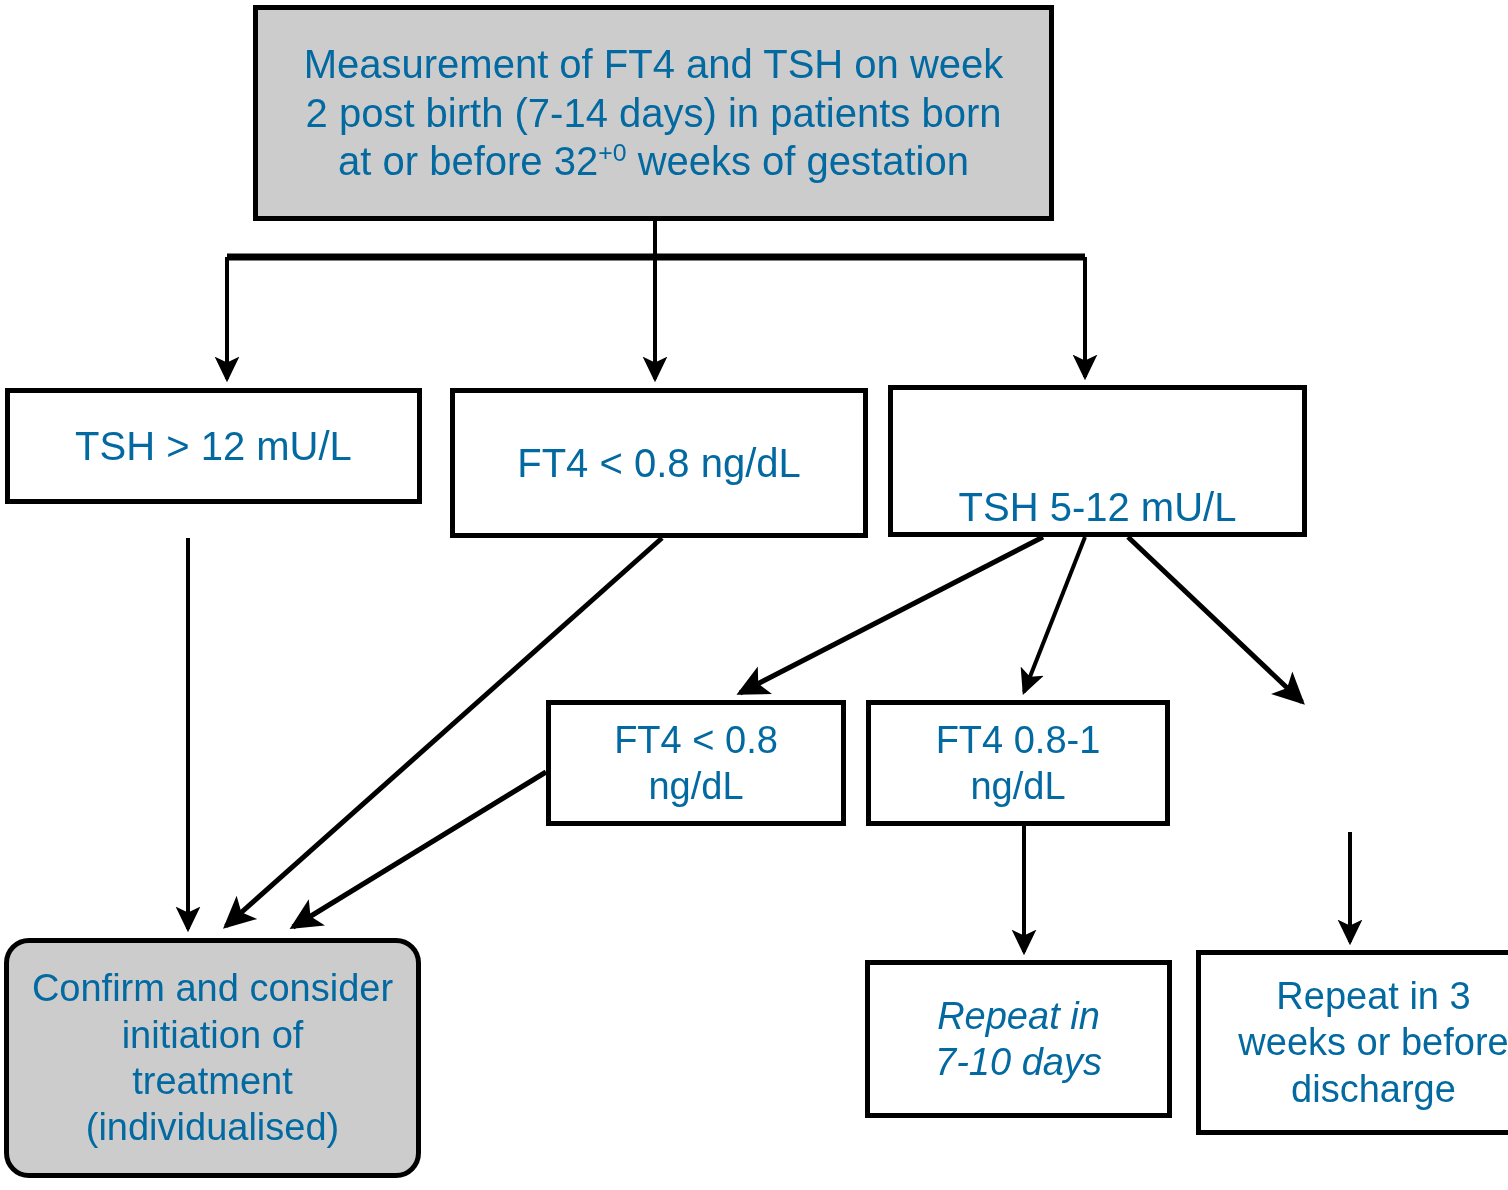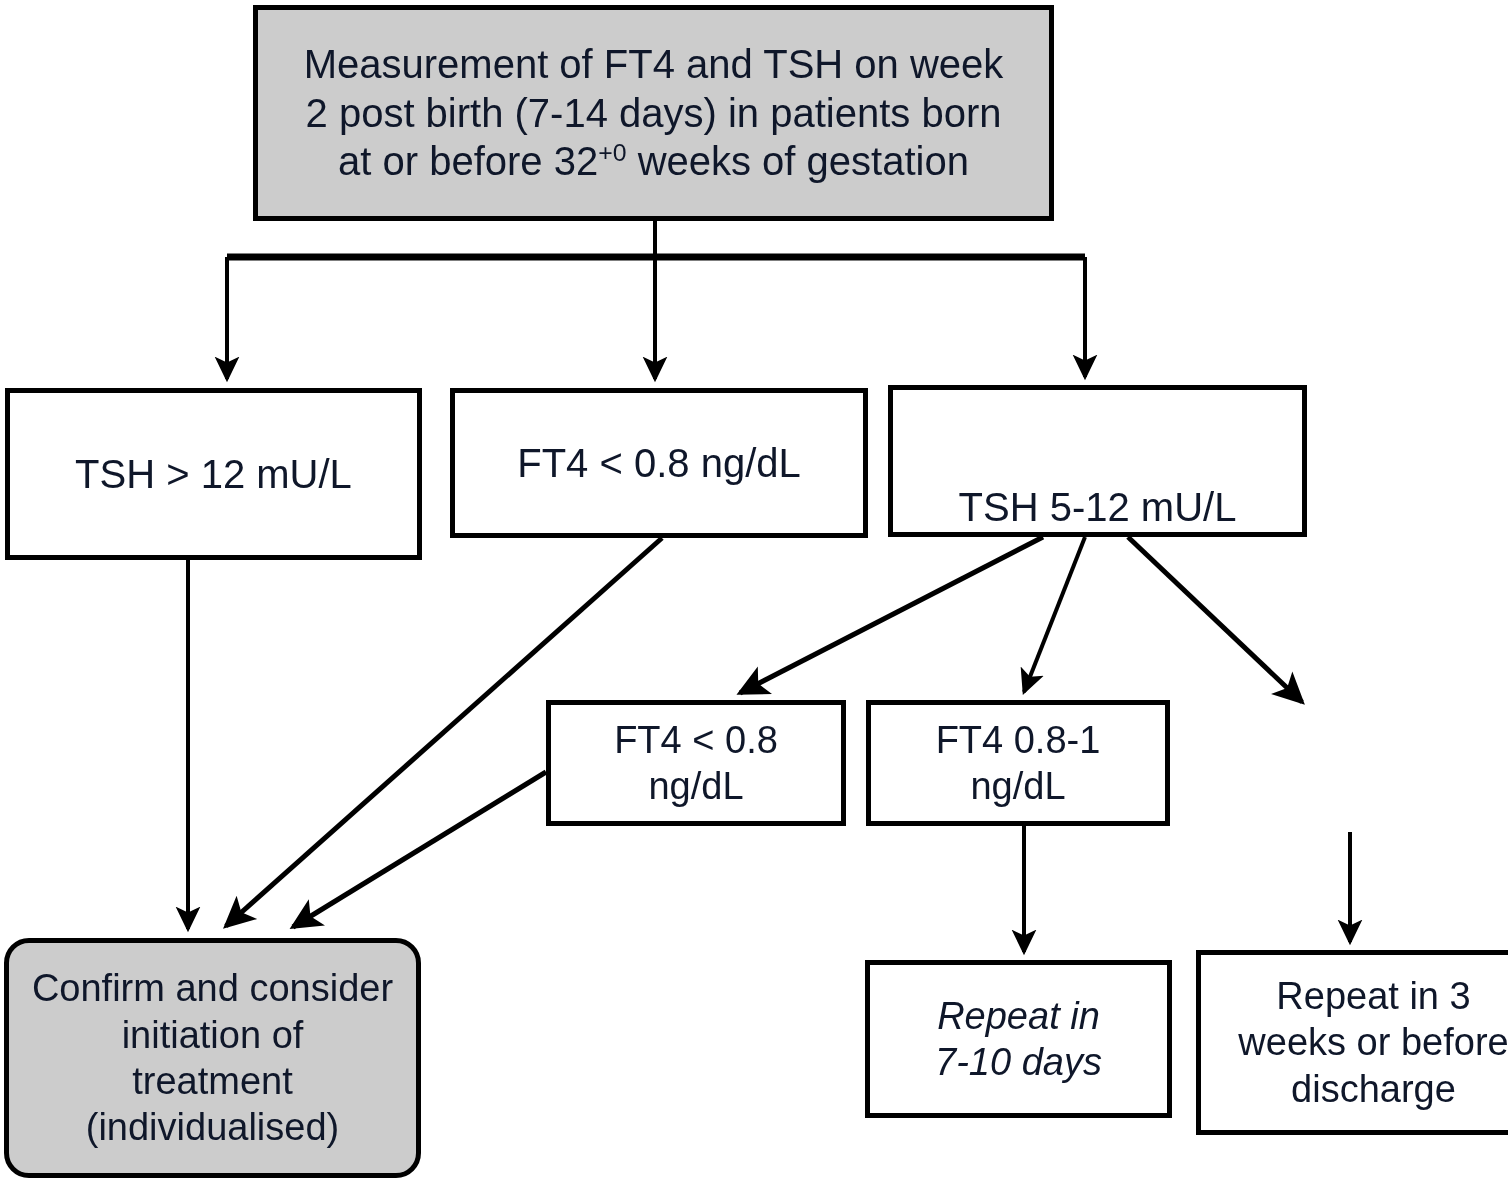--- a/index.html
+++ b/index.html
@@ -25,41 +25,41 @@
   }
   .node {
     position: absolute;
     box-sizing: border-box;
     border: 5px solid #000000;
     background: #ffffff;
     display: flex;
     align-items: center;
     justify-content: center;
     text-align: center;
-    color: #0f172a;
+    color: #0369a1;
     line-height: 1.22;
     z-index: 2;
   }
   .node.shaded {
     background: #cccccc;
   }
   .node .label {
     display: block;
     padding: 0 10px;
     white-space: pre-line;
   }
   .sup {
     font-size: 0.62em;
     vertical-align: super;
     line-height: 0;
   }
 
   
   #node-root      { left: 253px; top: 5px;    width: 801px;  height: 216px; font-size: 40px; }
-  #node-tsh-high  { left: 5px;   top: 388px;  width: 417px;  height: 172px; font-size: 40px; }
+  #node-tsh-high  { left: 5px;   top: 388px;  width: 417px;  height: 116px; font-size: 40px; }
   #node-ft4-low   { left: 450px; top: 388px;  width: 418px;  height: 150px; font-size: 40px; }
   #node-tsh-mid   { left: 888px; top: 385px;  width: 419px;  height: 152px; font-size: 40px; align-items: flex-end; }
   #node-ft4-lt08  { left: 546px; top: 700px;  width: 300px;  height: 126px; font-size: 38px; }
   #node-ft4-08to1 { left: 866px; top: 700px;  width: 304px;  height: 126px; font-size: 38px; }
   #node-ft4-gt1   { left: 1196px;top: 710px;  width: 310px;  height: 122px; font-size: 38px; }
   #node-treat     { left: 4px;   top: 938px;  width: 417px;  height: 240px; font-size: 38px; border-radius: 25px; }
   #node-repeat710 { left: 865px; top: 960px;  width: 307px;  height: 158px; font-size: 38px; font-style: italic; }
   #node-repeat3w  { left: 1196px;top: 950px;  width: 355px;  height: 185px; font-size: 38px; }
 </style>
 </head>

